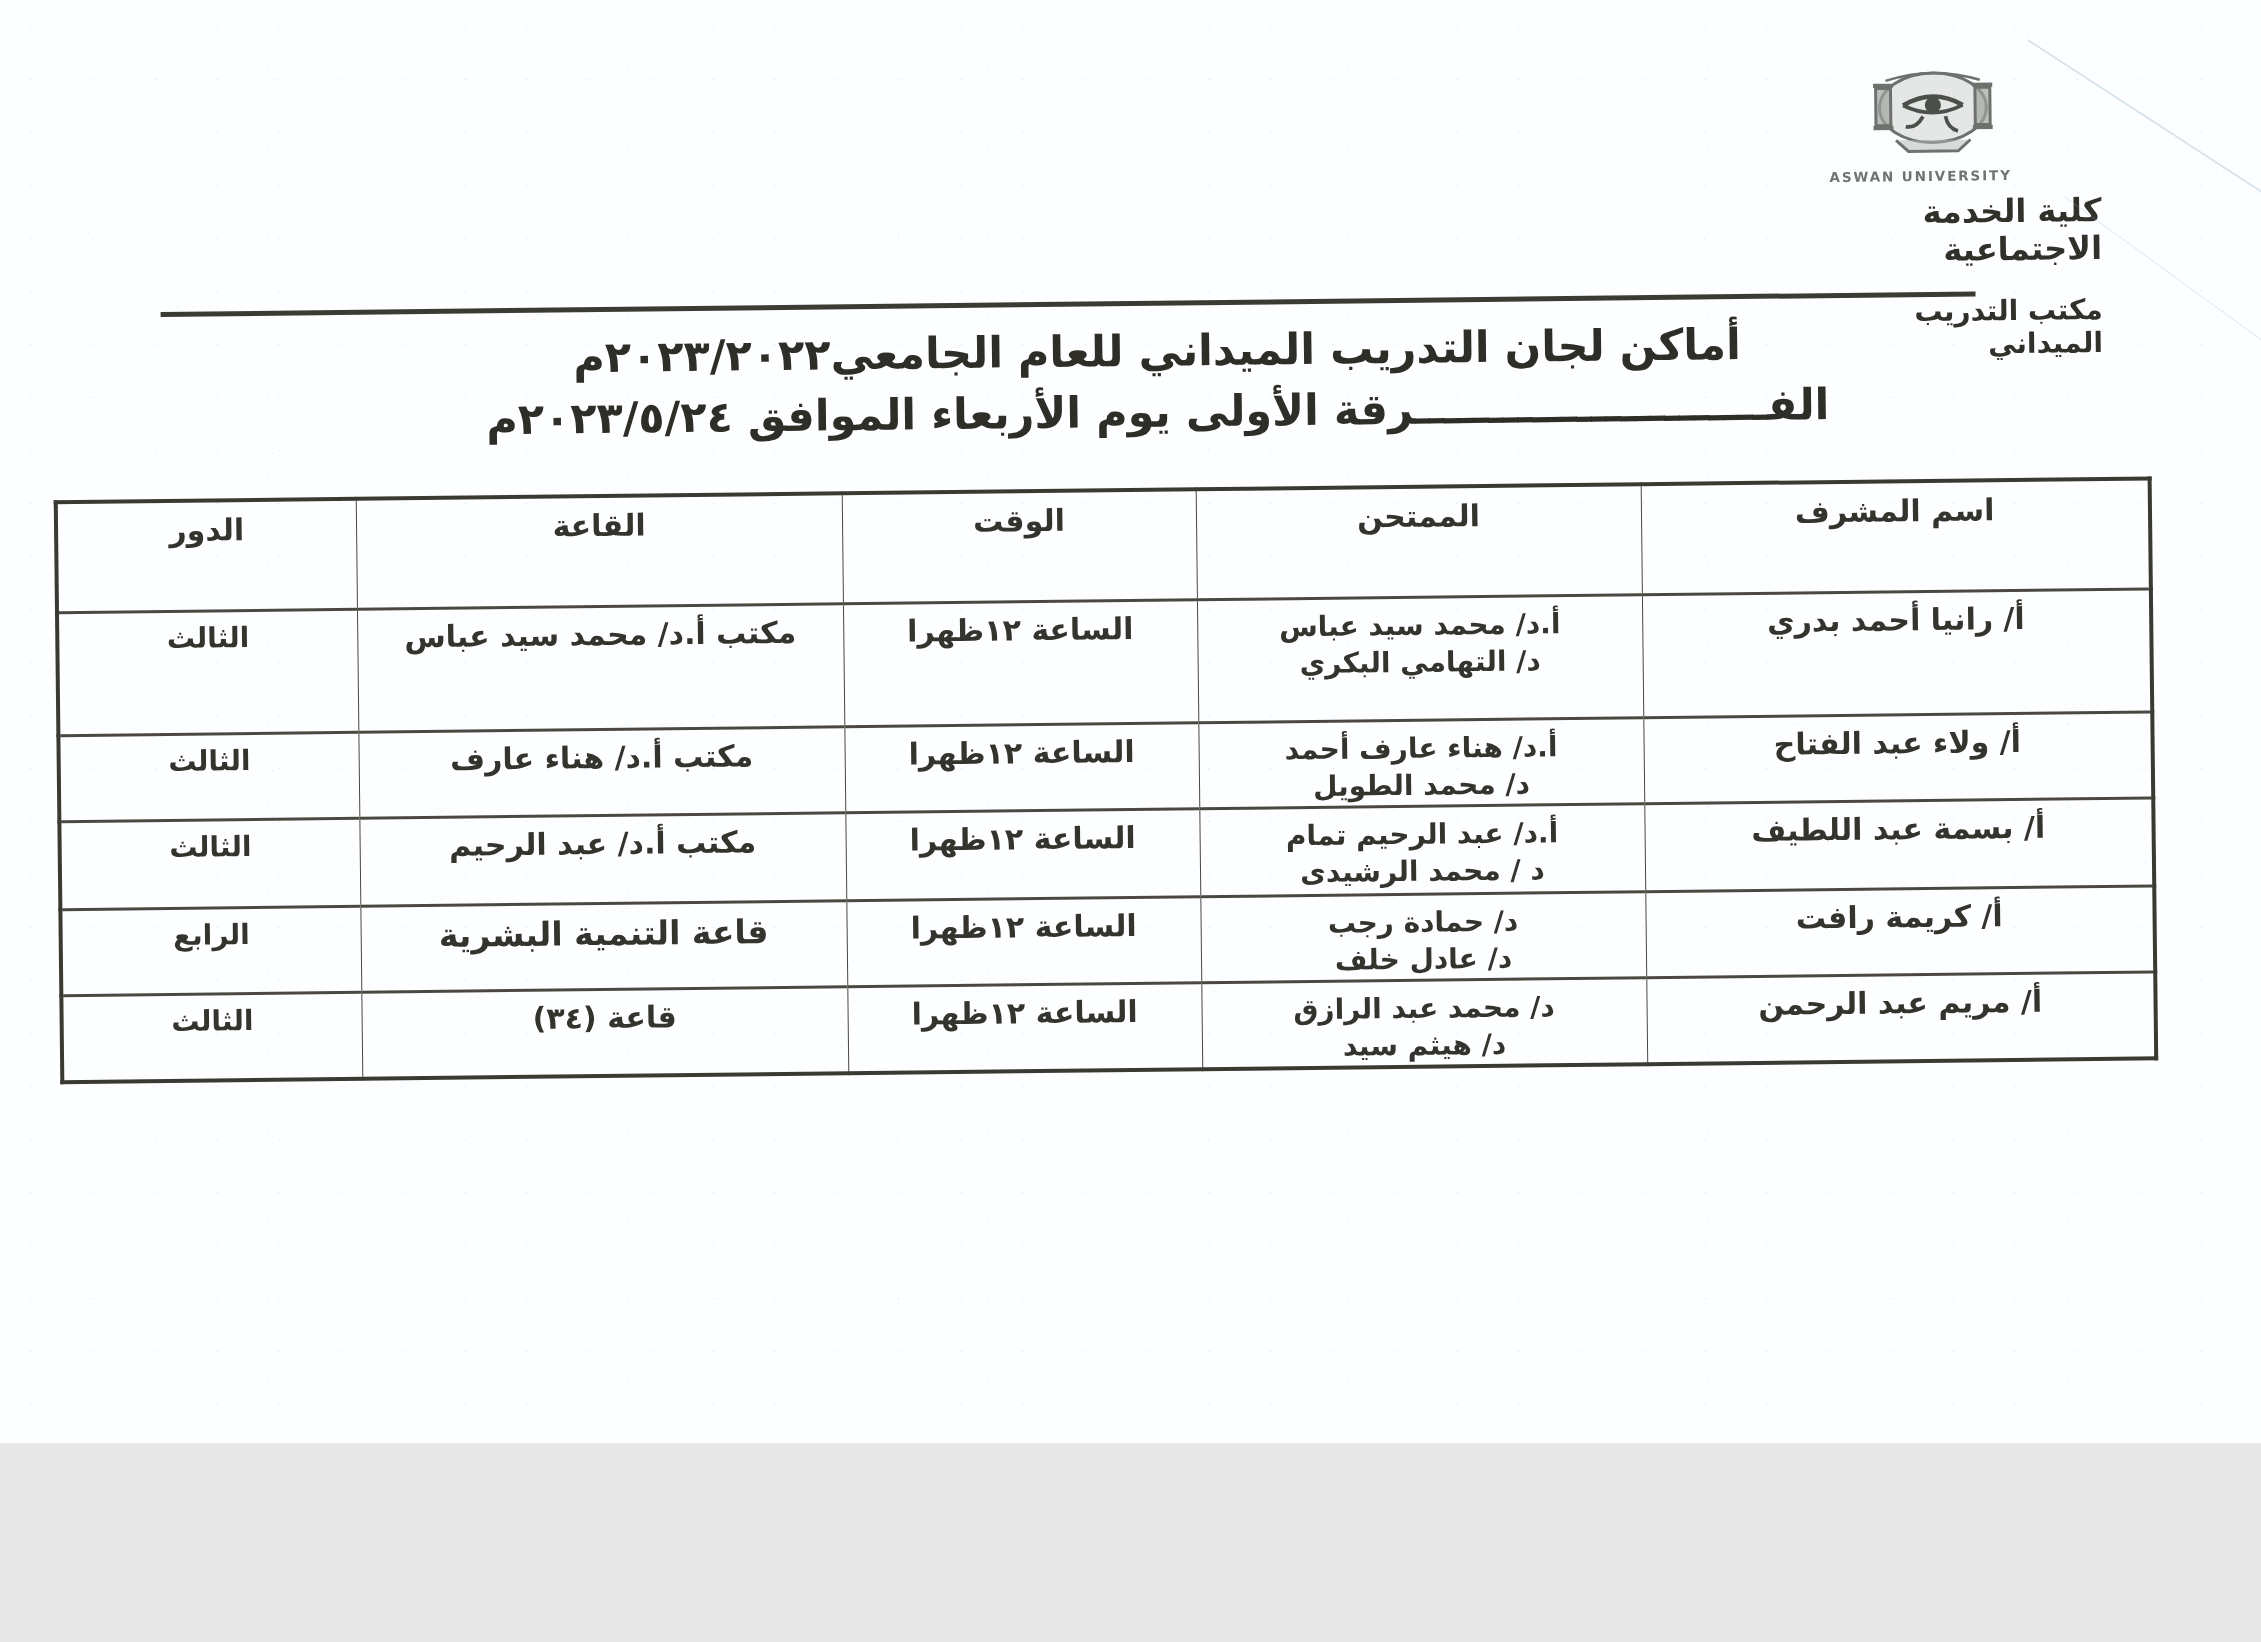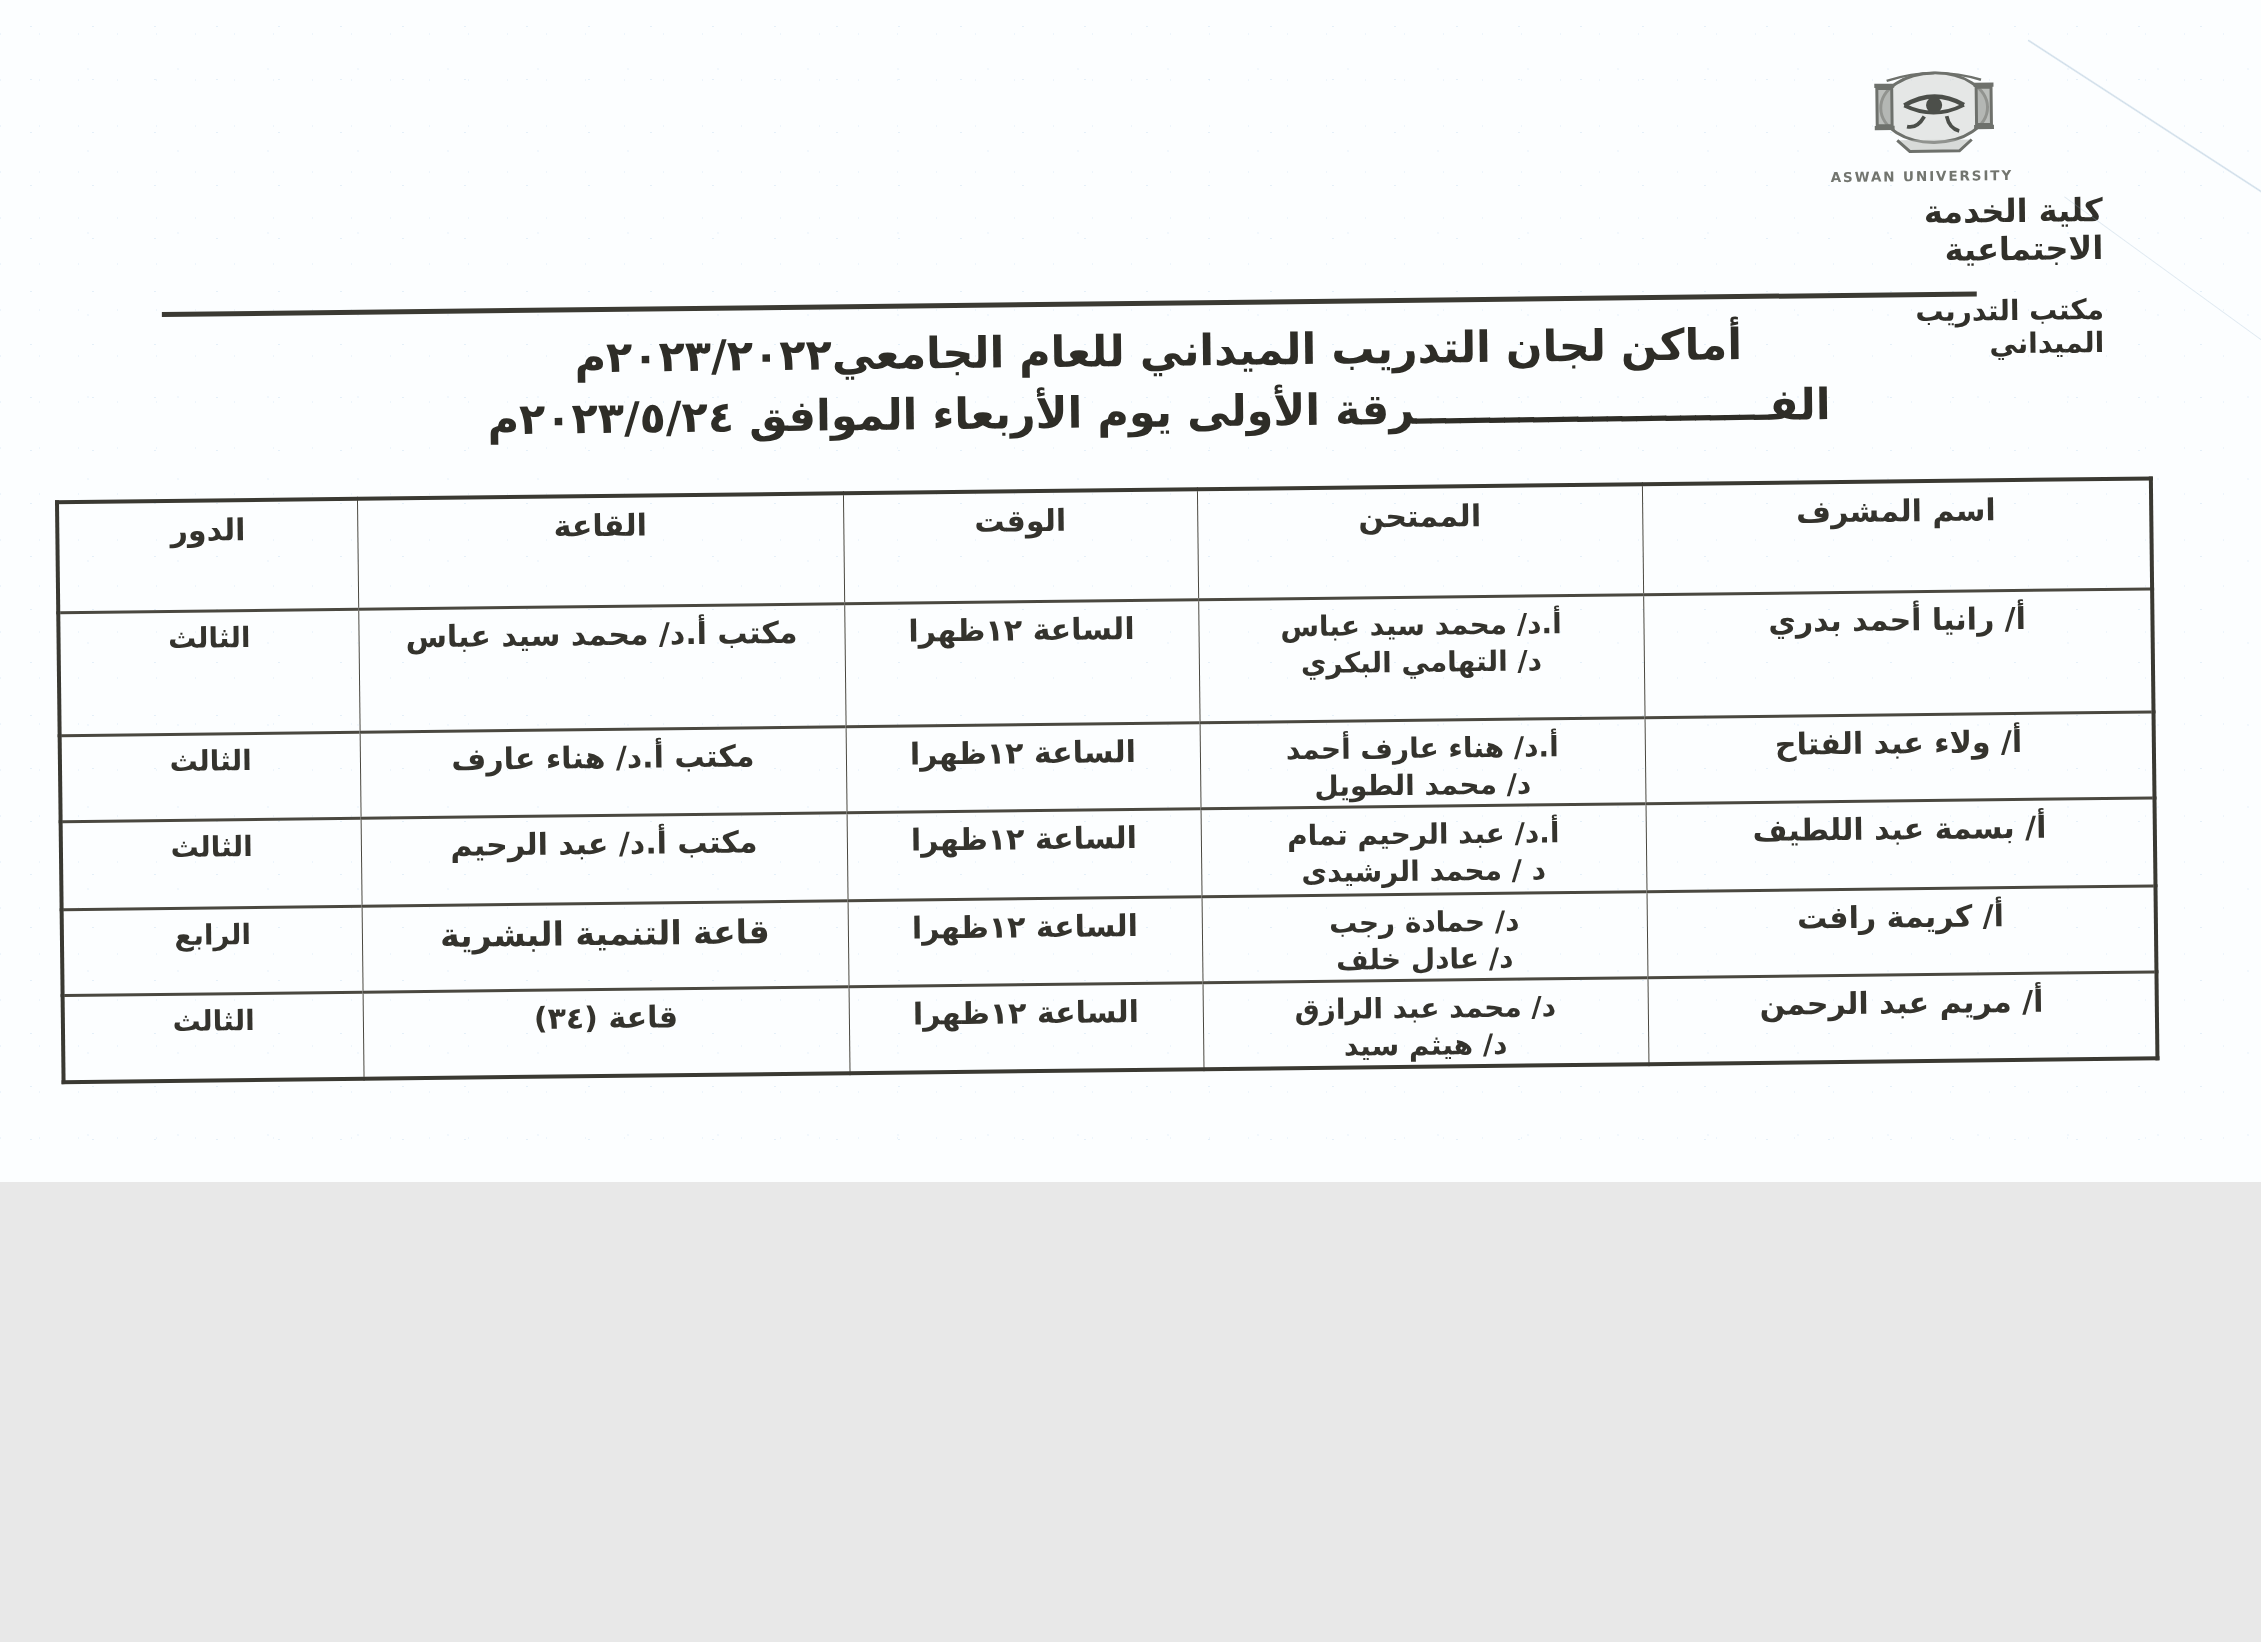--- a/index.html
+++ b/index.html
@@ -1,17 +1,17 @@
 <!DOCTYPE html>
 <html lang="ar" style="font-size:10.3px"><head>
 <meta charset="utf-8">
 <style>
   html,body{margin:0;padding:0;background:#e8e8e8;}
   #page{
-    position:relative;width:2261px;height:1182px;overflow:hidden;
+    position:relative;width:2261px;height:1443px;overflow:hidden;
     background-color:#fcfeff;
     background-image:
       radial-gradient(rgba(110,165,215,.16) 0.8px, transparent 1px),
       radial-gradient(rgba(120,170,220,.11) 0.6px, transparent 0.8px),
       radial-gradient(rgba(140,185,230,.09) 1px, transparent 1.2px);
     background-size:62px 53px, 39px 46px, 90px 82px;
     background-position:0 0, 20px 11px, 43px 28px;
     font-family:"DejaVu Sans", sans-serif;
     color:#35342e;
   }

